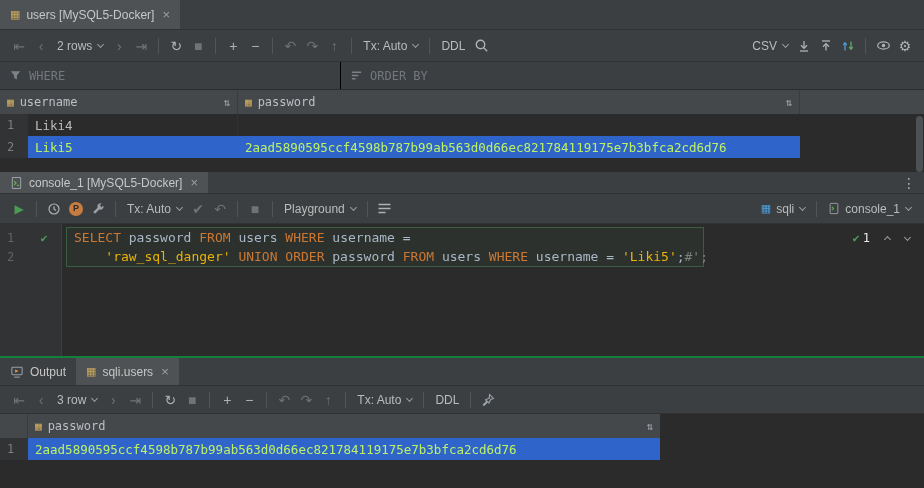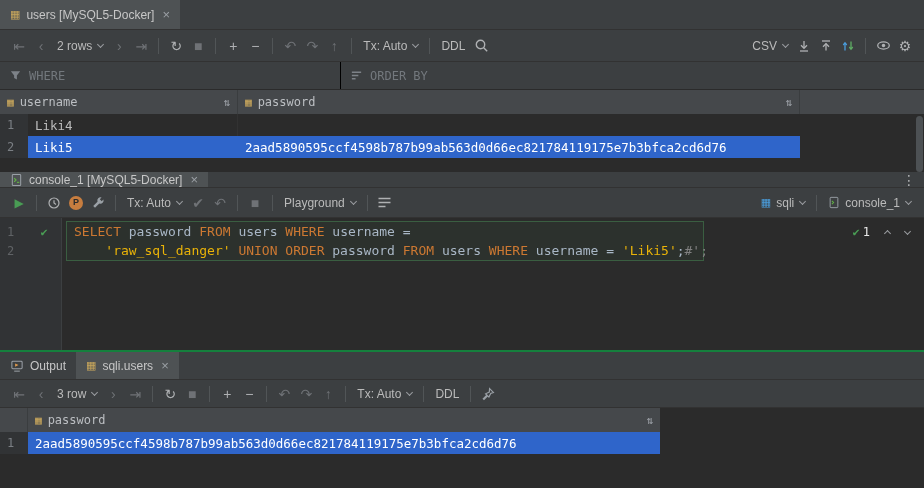--- a/index.html
+++ b/index.html
@@ -2,21 +2,21 @@
 <html><head>
 <meta charset="utf-8">
 <title>DataGrip</title>
 <style>
   *{box-sizing:border-box;margin:0;padding:0;-webkit-font-smoothing:antialiased}
   html,body{width:924px;height:488px;overflow:hidden}
   body{background:#2b2b2b;font-family:"Liberation Sans","DejaVu Sans",sans-serif;font-size:12px;color:#bbbbbb}
 
   
   .tabbar{height:30px;background:#3c3f41;display:flex;align-items:stretch;border-bottom:1px solid #323232;position:relative}
-  .tabbar.small{height:16px}
+  .tabbar.small{height:22px}
   .tab{display:flex;align-items:center;padding:0 10px;background:#4e5254;color:#c7c7c7;cursor:default}
   .tab.plain{background:transparent}
   .ticon{color:#c9a75c;margin-right:6px;font-size:11px;line-height:1}
   .ticon.blue{color:#4a9ede}
   .close{margin-left:8px;color:#9ba0a5;font-size:13px;line-height:1}
   .more{position:absolute;right:8px;top:0;bottom:0;display:flex;align-items:center;color:#afb1b3;font-size:14px}
 
   
   .toolbar{height:32px;background:#3c3f41;display:flex;align-items:center;padding:0 8px;border-bottom:1px solid #323232}
   .toolbar.h30{height:30px}
@@ -42,21 +42,21 @@
   
   .gridhead{height:24px;background:#45484b;display:flex;font-family:"DejaVu Sans Mono",monospace;font-size:12px;color:#bcbfc3}
   .col{display:flex;align-items:center;padding:0 7px;border-right:1px solid #3a3d3f}
   .col.filler{flex:1;border-right:none}
   .col .sort{margin-left:auto;color:#9da2a8;font-size:11px}
   .col .ticon{color:#c9a75c}
   .corner{width:28px;border-right:1px solid #3a3d3f;background:#45484b}
   .grow{height:22px;display:flex;font-family:"DejaVu Sans Mono",monospace;font-size:12.5px;color:#bbbbbb;background:#2b2b2b}
   .gut{width:28px;background:#313335;color:#7b7f84;display:flex;align-items:center;padding-left:7px;font-size:12px;flex:none}
   .cell{display:flex;align-items:center;padding:0 7px;border-right:1px solid #323232;overflow:hidden;white-space:nowrap}
-  .grow.sel .cell{background:#2f65ca;color:#ffffff;border-right-color:#2f65ca}
+  .grow.sel .cell{background:#2f65ca;color:#bef264;border-right-color:#2f65ca}
   .gridwrap{position:relative}
   .vscroll{position:absolute;right:1px;top:26px;width:7px;height:56px;background:#4d5154;border-radius:4px}
 
   
   .editor{position:relative;height:132px;background:#2b2b2b;font-family:"DejaVu Sans Mono",monospace;font-size:13px}
   .egut{position:absolute;left:0;top:0;bottom:0;width:62px;background:#313335;border-right:1px solid #3c3f41}
   .stmtbox{position:absolute;left:66px;top:3px;width:638px;height:40px;border:1px solid #3a5e41;background:rgba(62,104,66,.10)}
   .lrow{position:absolute;left:0;right:0;height:19px;display:flex;align-items:center}
   .lnum{width:26px;padding-left:7px;color:#606366;font-size:12px;flex:none}
   .lmark{width:36px;text-align:center;flex:none;color:#499c54;font-size:12px}

